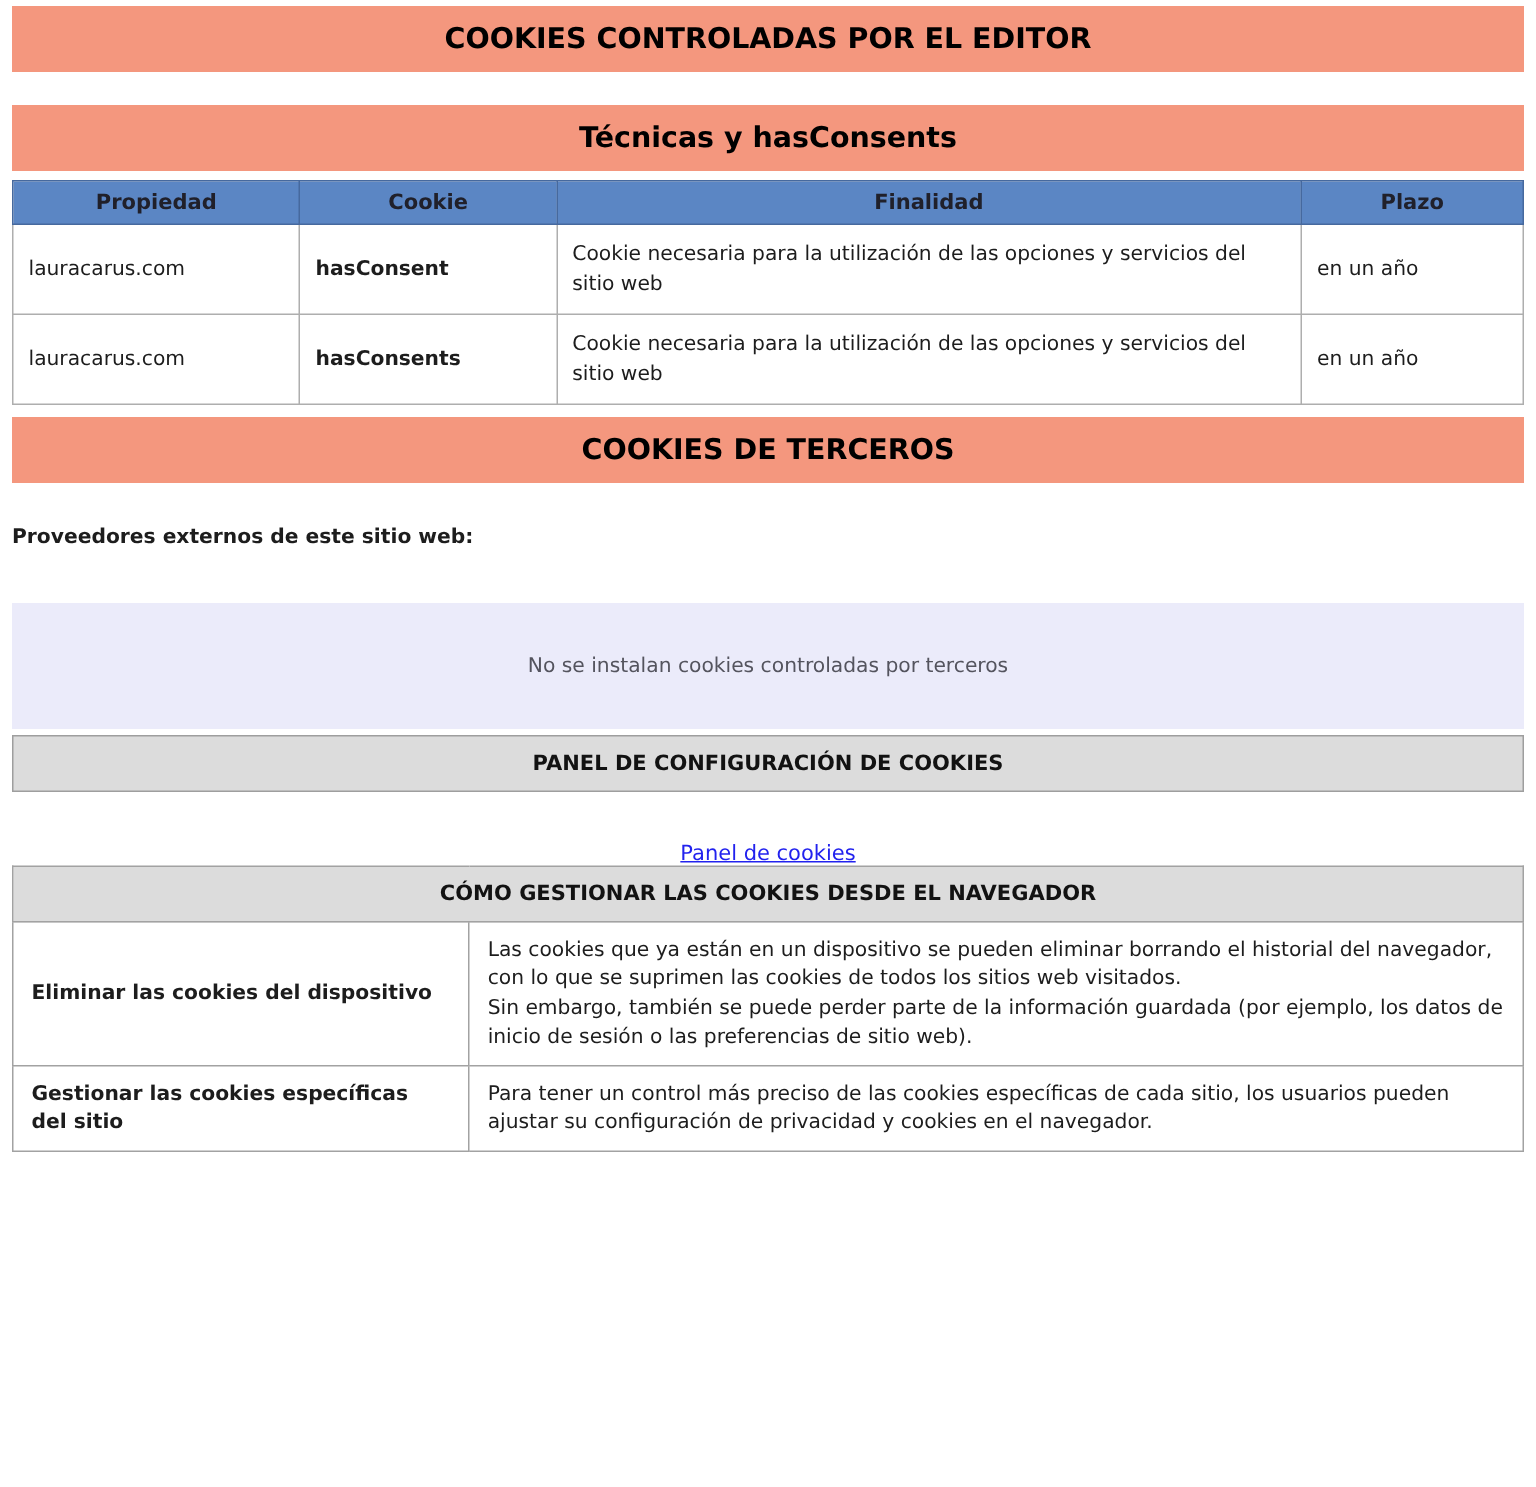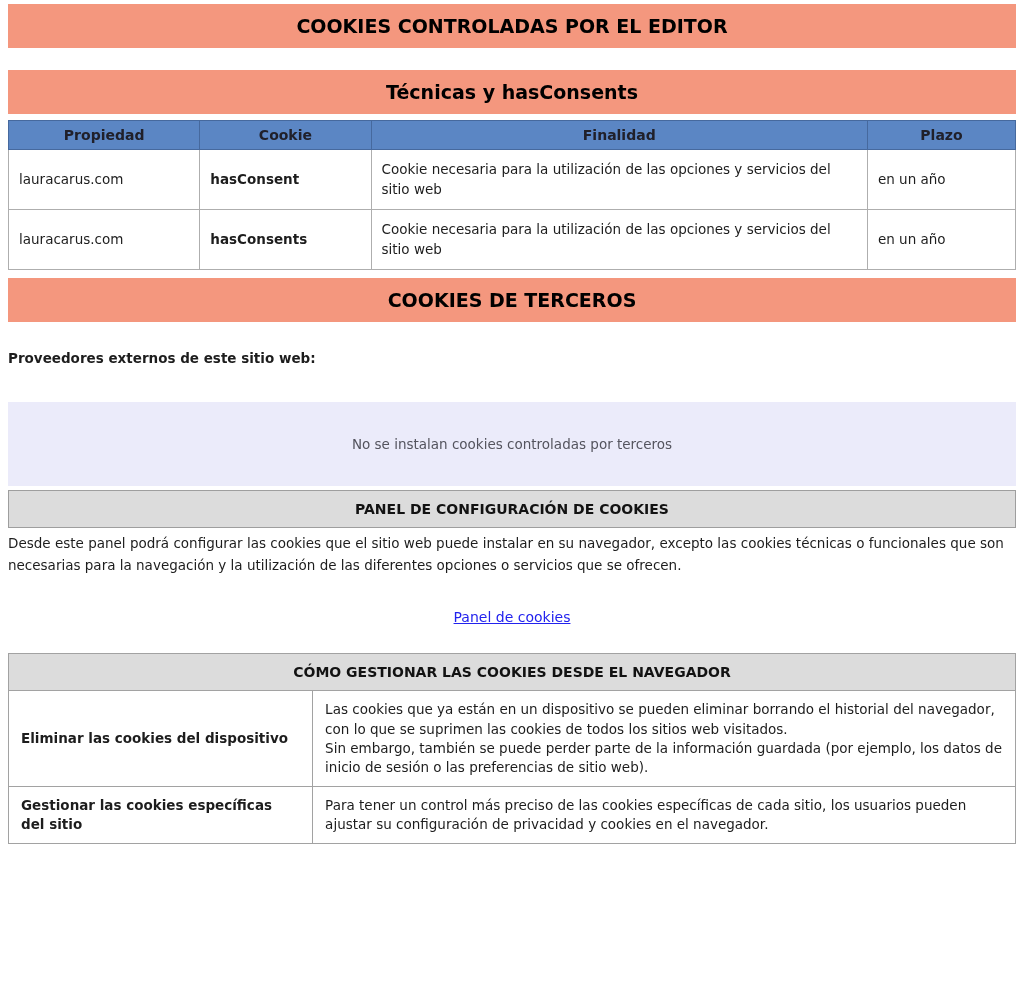--- a/index.html
+++ b/index.html
@@ -71,21 +71,20 @@
   }
   .panel-para { margin: 5px 0 0 0; line-height: 1.6; }
 
   .link-row { text-align: center; margin: 33px 0 0 0; }
   .panel-link { color: #2222ee; text-decoration: underline; cursor: pointer; font-size: 14px; }
 
   
   table.browser-table {
     width: 100%;
     border-collapse: collapse;
-    margin-top: 28px;
   }
   .browser-table th {
     background: #dcdcdc;
     border: 1px solid #a2a2a2;
     color: #121212;
     font-size: 14px;
     font-weight: bold;
     text-align: center;
     padding: 10px 4px;
   }
@@ -140,21 +139,20 @@
 
   <div class="banner banner-terceros">COOKIES DE TERCEROS</div>
 
 
   <div class="bold-heading">Proveedores externos de este sitio web:</div>
 
   <div class="notice-box">No se instalan cookies controladas por terceros</div>
 
   <div class="panel-bar">PANEL DE CONFIGURACIÓN DE COOKIES</div>
 
-  <p class="panel-para">Desde este panel podrá configurar las cookies que el sitio web puede instalar en su navegador, excepto las cookies técnicas o funcionales que son necesarias para la navegación y la utilización de las diferentes opciones o servicios que se ofrecen.</p>
 
   <div class="link-row">
     <a class="panel-link" href="#">Panel de cookies</a>
   </div>
 
   <table class="browser-table">
     <thead>
       <tr>
         <th colspan="2">CÓMO GESTIONAR LAS COOKIES DESDE EL NAVEGADOR</th>
       </tr>

